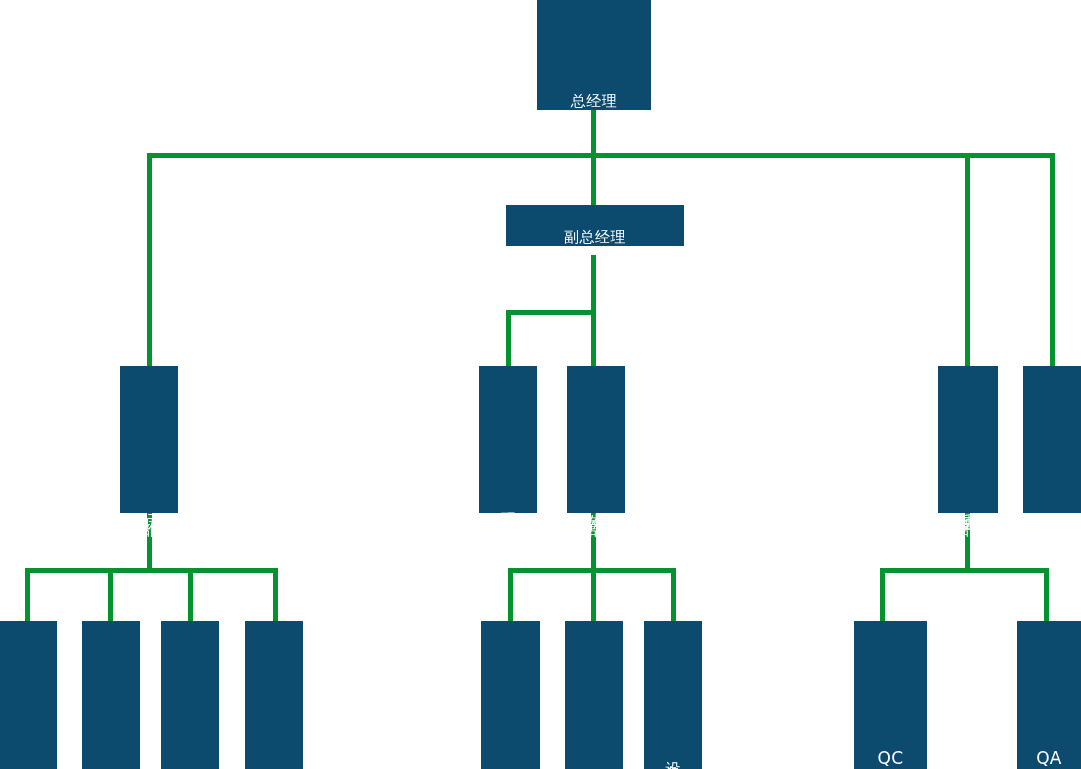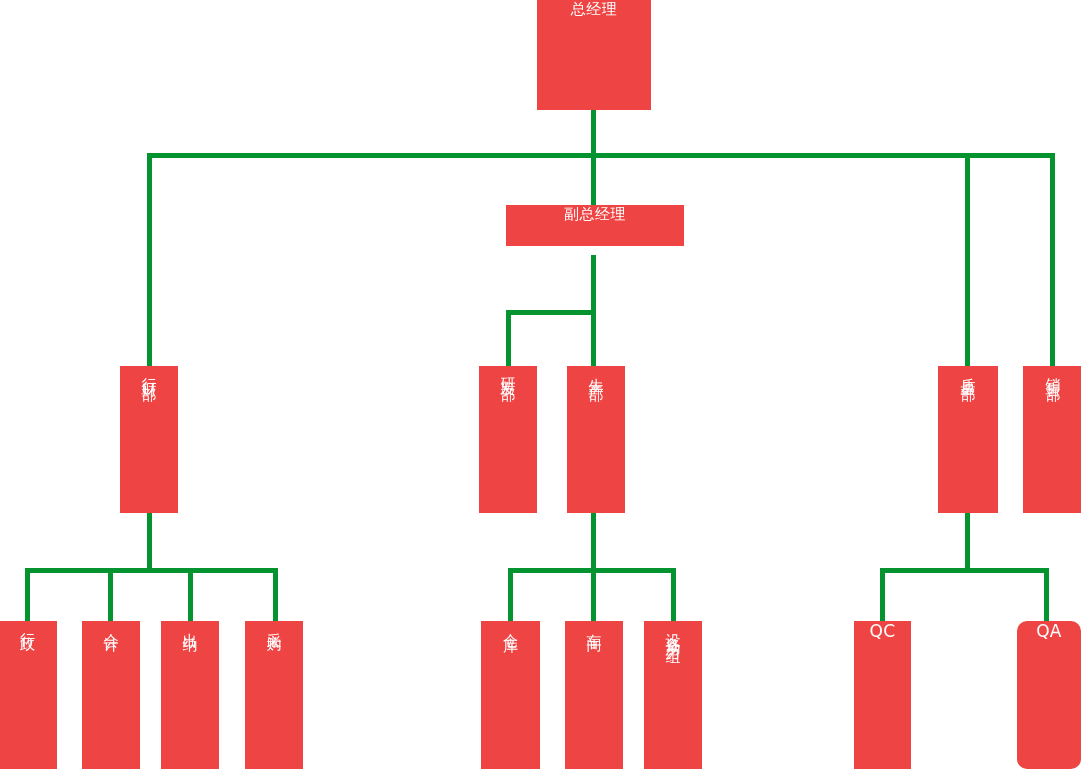--- a/index.html
+++ b/index.html
@@ -12,24 +12,24 @@
   }
   #org-chart {
     position: relative;
     width: 1081px;
     height: 769px;
     background: #ffffff;
     overflow: hidden;
   }
   .node {
     position: absolute;
-    background: #ef4444;
+    background: #0c4a6e;
     color: #ffffff;
     display: flex;
-    align-items: flex-start;
+    align-items: flex-end;
     justify-content: center;
     box-sizing: border-box;
     z-index: 2;
   }
   .node .label {
     font-size: 15px;
     line-height: 1.22;
     letter-spacing: 0.5px;
     text-align: center;
     color: #ffffff;
@@ -140,21 +140,21 @@
   </div>
 
   <div class="node vertical" style="left:565px; top:621px; width:58px; height:148px;">
     <span class="label">车间</span>
   </div>
 
   <div class="node vertical" style="left:644px; top:621px; width:58px; height:148px;">
     <span class="label">设备动力组</span>
   </div>
 
-  <div class="node latin" style="left:854px; top:621px; width:57px; height:148px;">
+  <div class="node latin" style="left:854px; top:621px; width:73px; height:148px;">
     <span class="label">QC</span>
   </div>
 
-  <div class="node latin" style="left:1017px; top:621px; width:64px; height:148px;border-radius:10px;">
+  <div class="node latin" style="left:1017px; top:621px; width:64px; height:148px;">
     <span class="label">QA</span>
   </div>
 
 </div>
 
 </body></html>

